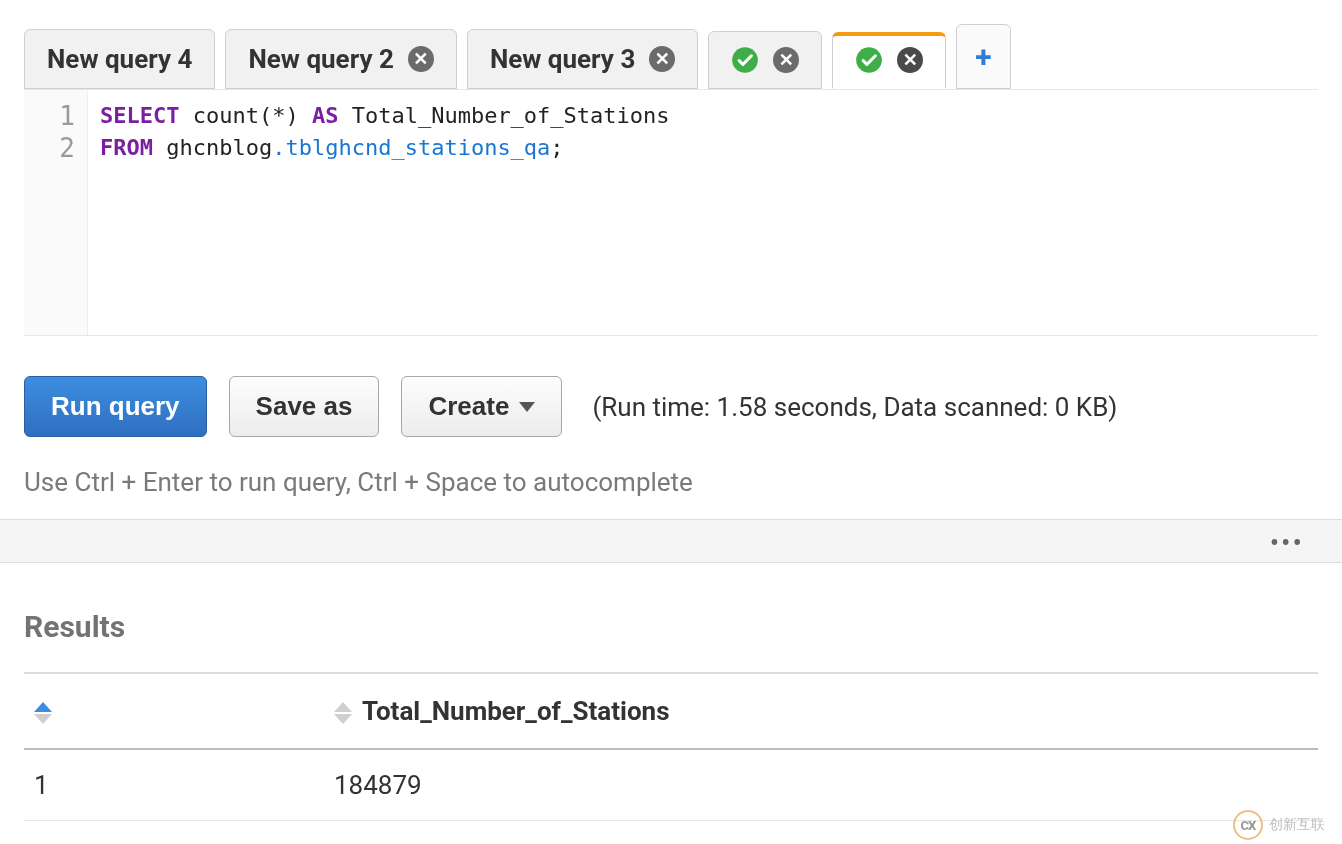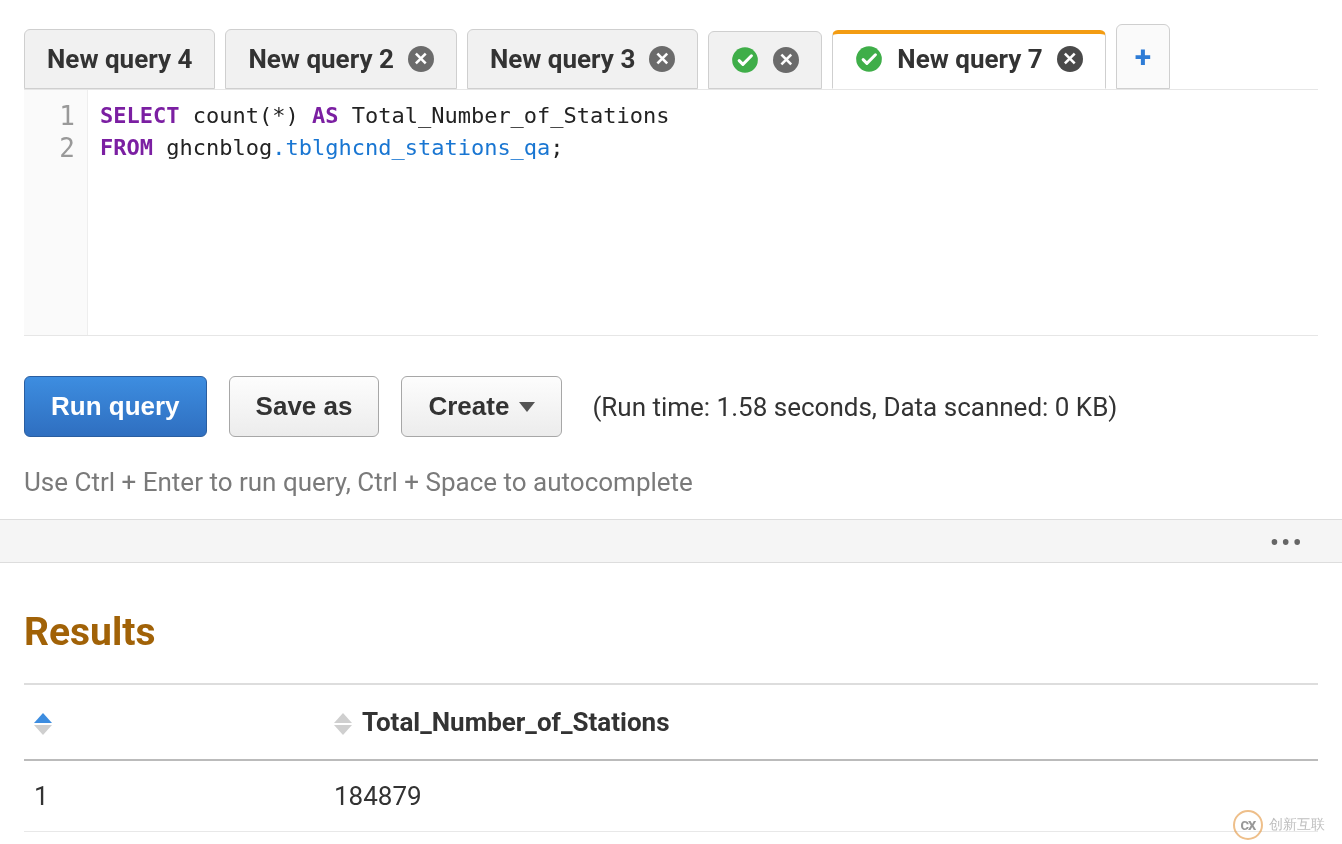--- a/index.html
+++ b/index.html
@@ -161,23 +161,23 @@
     font-size: 28px;
     letter-spacing: 2px;
     cursor: row-resize;
   }
 
   
   .results-wrap {
     padding: 46px 24px 8px 24px;
   }
   .results-title {
-    font-size: 39px;
-    font-weight: 700;
-    color: #a16207;
+    font-size: 30px;
+    font-weight: 700;
+    color: #737373;
     margin-bottom: 28px;
   }
   table.results {
     width: 100%;
     border-collapse: collapse;
     font-size: 26px;
   }
   table.results thead tr {
     border-top: 2px solid #ddd;
     border-bottom: 2px solid #bbb;
@@ -258,21 +258,20 @@
         </span>
         <span class="close-icon">✕</span>
       </div>
       <div class="tab active">
         <span class="success-icon">
           <svg viewBox="0 0 24 24" width="28" height="28">
             <circle cx="12" cy="12" r="11" fill="#3fae49"></circle>
             <path d="M7 12.5l3.2 3.2L17.5 8.4" fill="none" stroke="#fff" stroke-width="2.6" stroke-linecap="round" stroke-linejoin="round"></path>
           </svg>
         </span>
-        <span>New query 7</span>
         <span class="close-icon">✕</span>
       </div>
       <div class="add-tab">+</div>
     </div>
 
   <div class="editor-wrap">
     <div class="gutter" id="gutter">
         <div class="gutter-line">1</div>
         <div class="gutter-line">2</div>
       </div>

